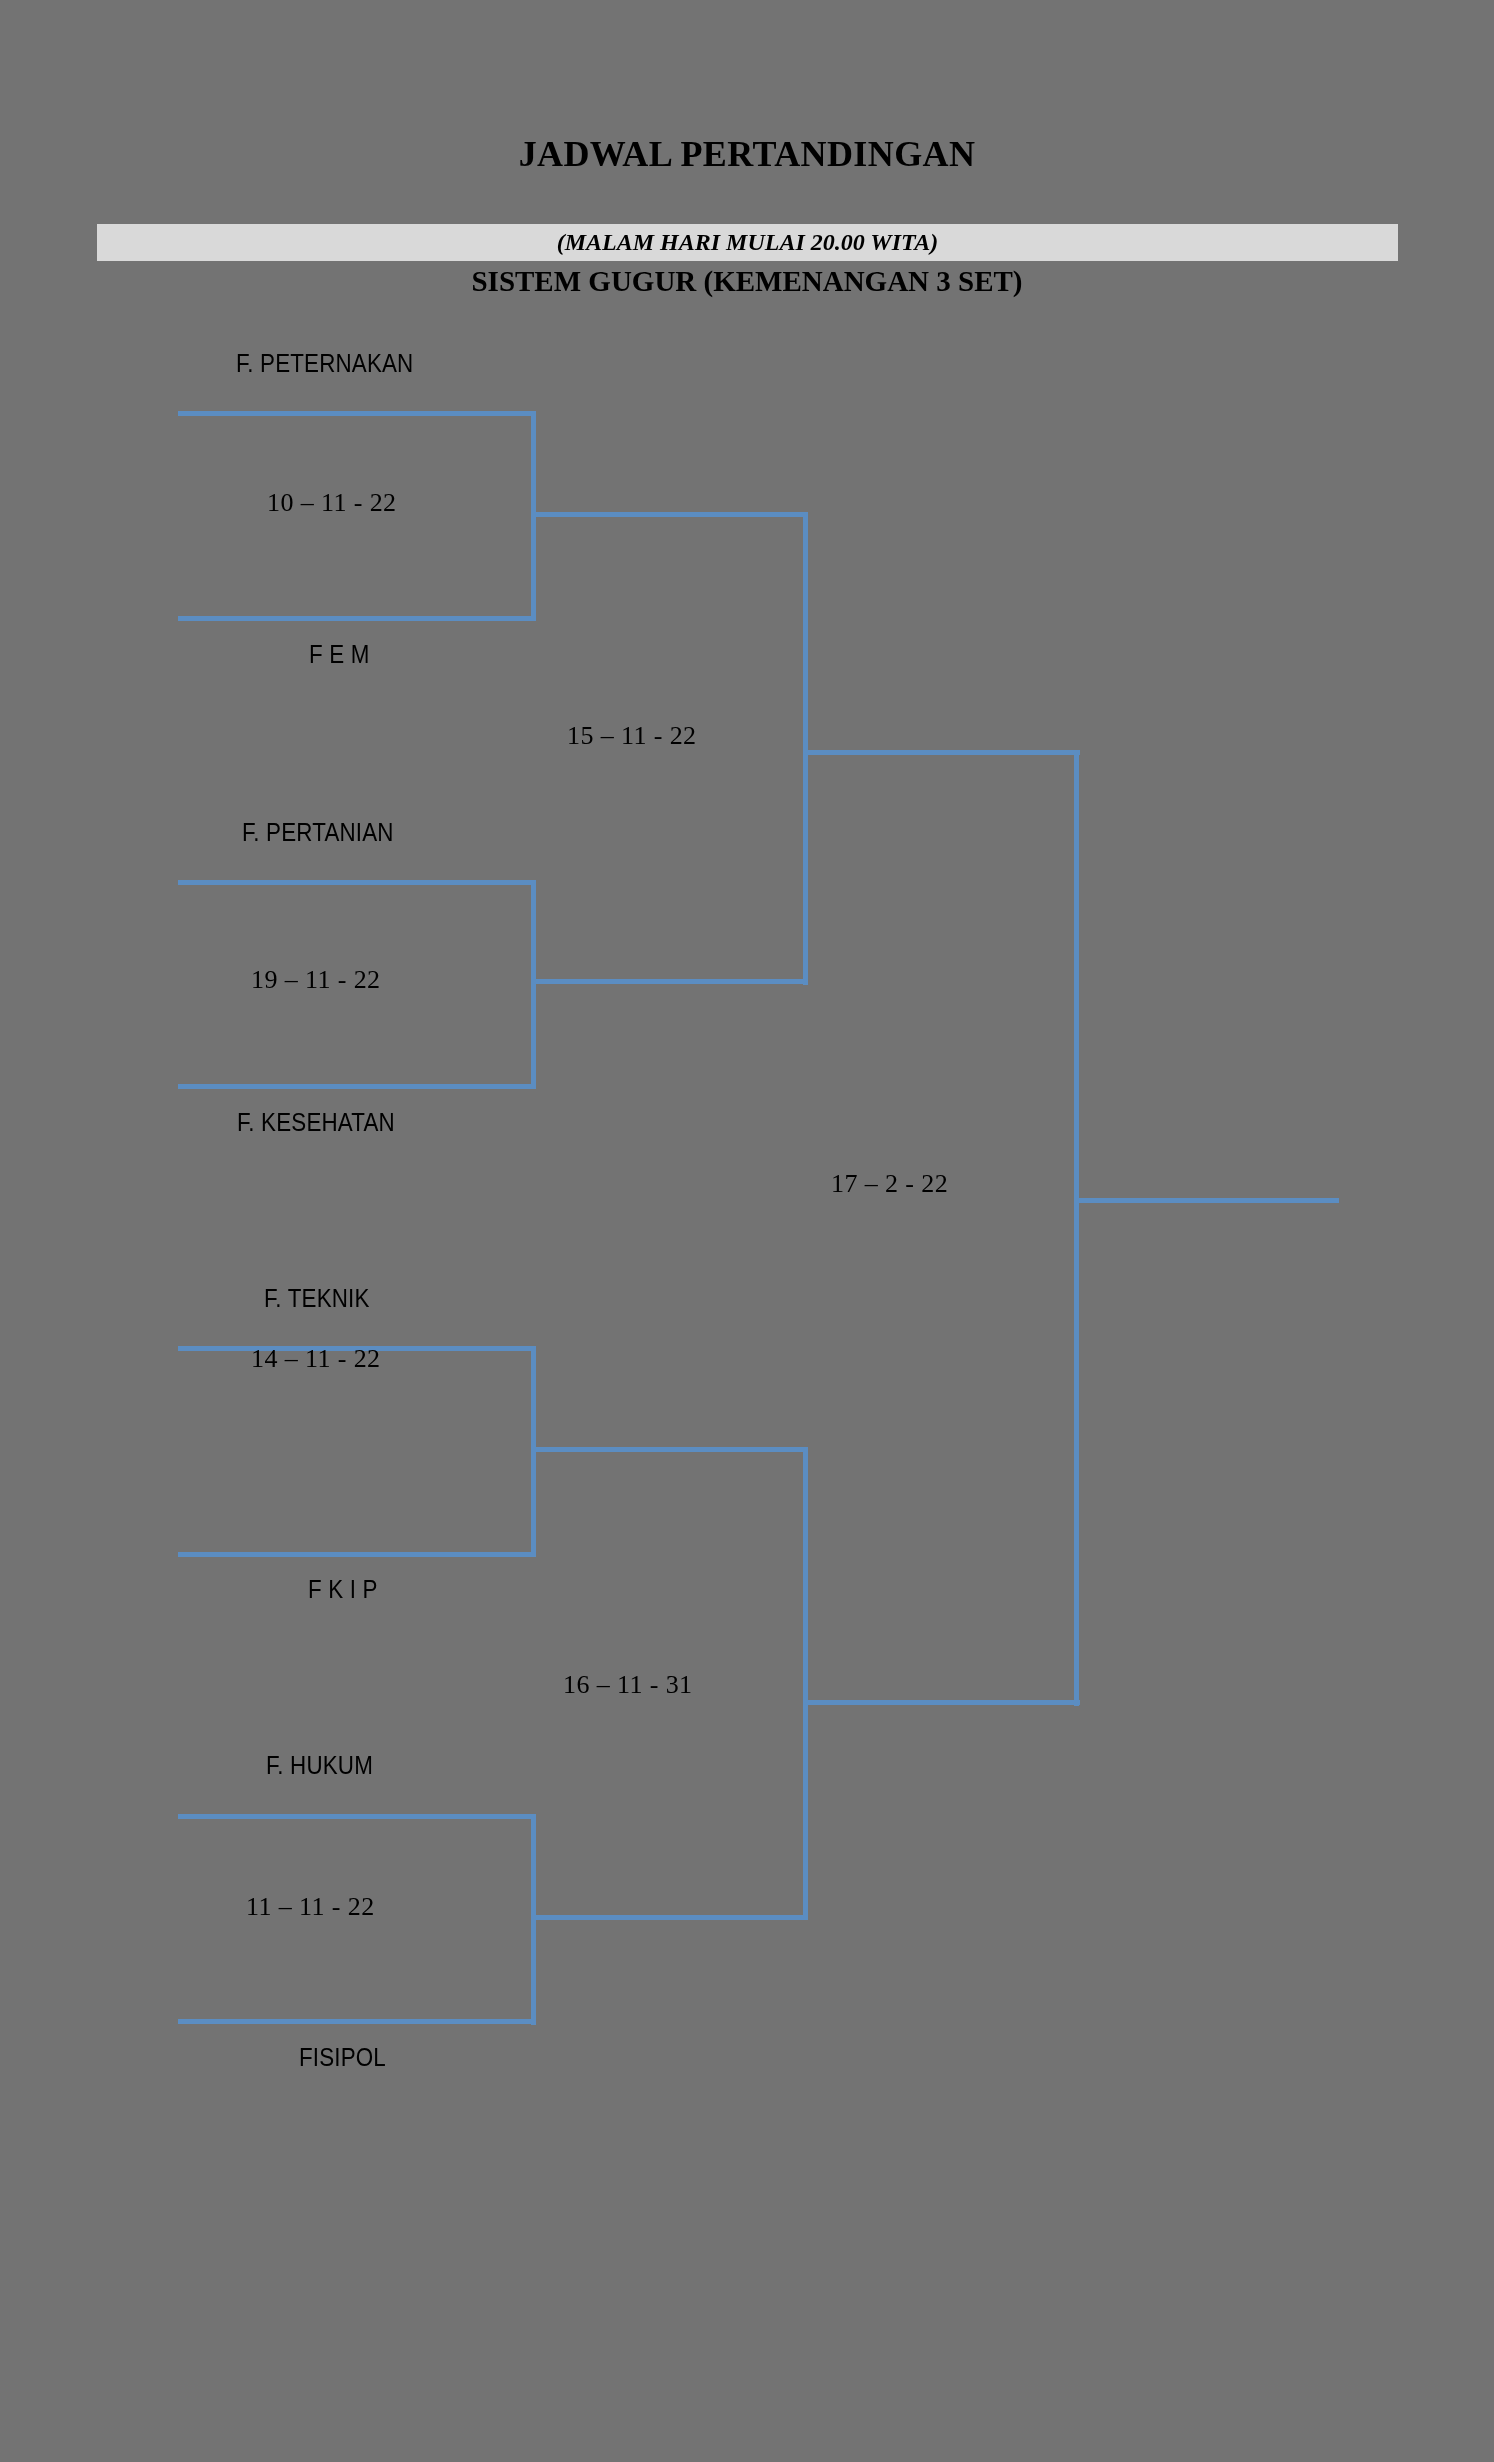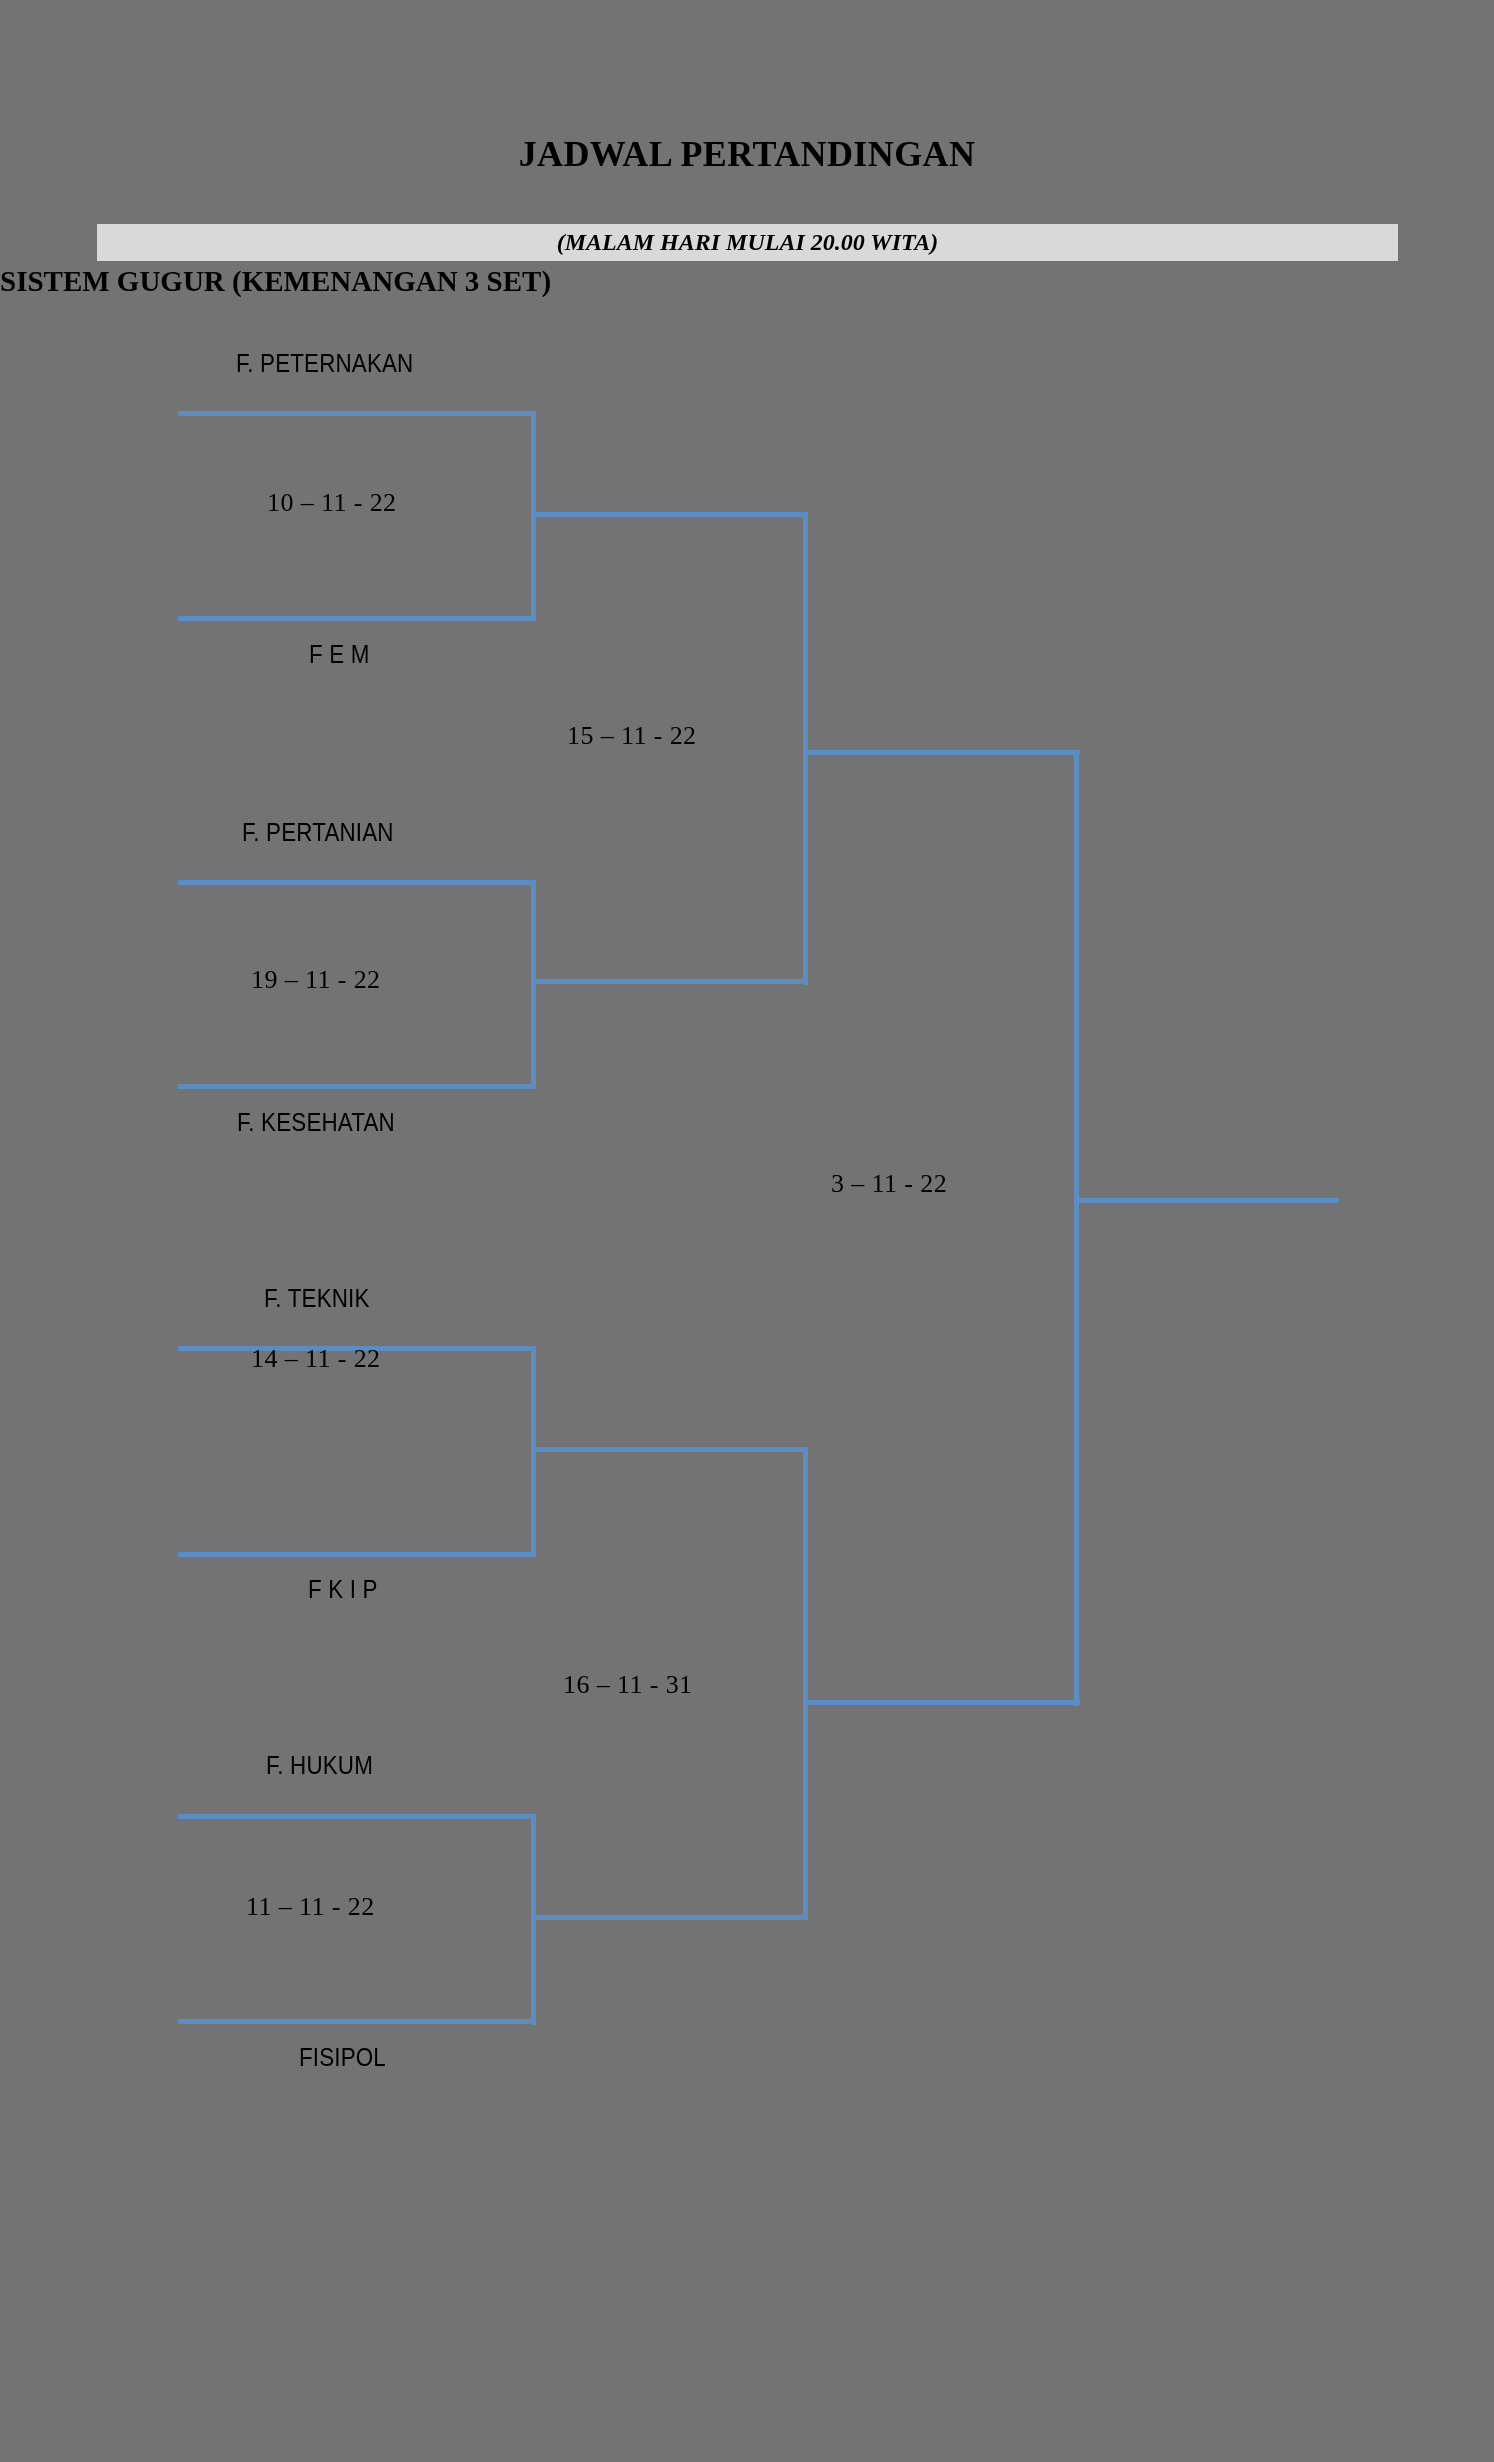--- a/index.html
+++ b/index.html
@@ -55,21 +55,21 @@
     font-style: italic;
     font-size: 24px;
     color: #000000;
     white-space: nowrap;
   }
   .title-line-4 {
     position: absolute;
     left: 0;
     top: 264px;
     width: 1494px;
-    text-align: left;
+    text-align: center;
     font-family: "Liberation Serif", serif;
     font-weight: bold;
     font-size: 29px;
     line-height: 35px;
     color: #000000;
     white-space: nowrap;
   }
 
   
   .hline {
@@ -154,16 +154,16 @@
   <div class="match-date" style="left:567px; top:721px;">15 – 11 - 22</div>
 
   <div class="hline" style="left:531px; top:1447px; width:277px;"></div>
   <div class="hline" style="left:531px; top:1915px; width:277px;"></div>
   <div class="vline" style="left:803px; top:1447px; height:473px;"></div>
   <div class="hline" style="left:803px; top:1700px; width:277px;"></div>
   <div class="match-date" style="left:563px; top:1670px;">16 – 11 - 31</div>
 
   <div class="vline" style="left:1074px; top:750px; height:956px;"></div>
   <div class="hline" style="left:1074px; top:1198px; width:265px;"></div>
-  <div class="match-date" style="left:831px; top:1169px;">3 – 11 - 22</div>
+  <div class="match-date" style="left:831px; top:1169px;">17 – 2 - 22</div>
 
 </div>
 
 
 </body></html>

